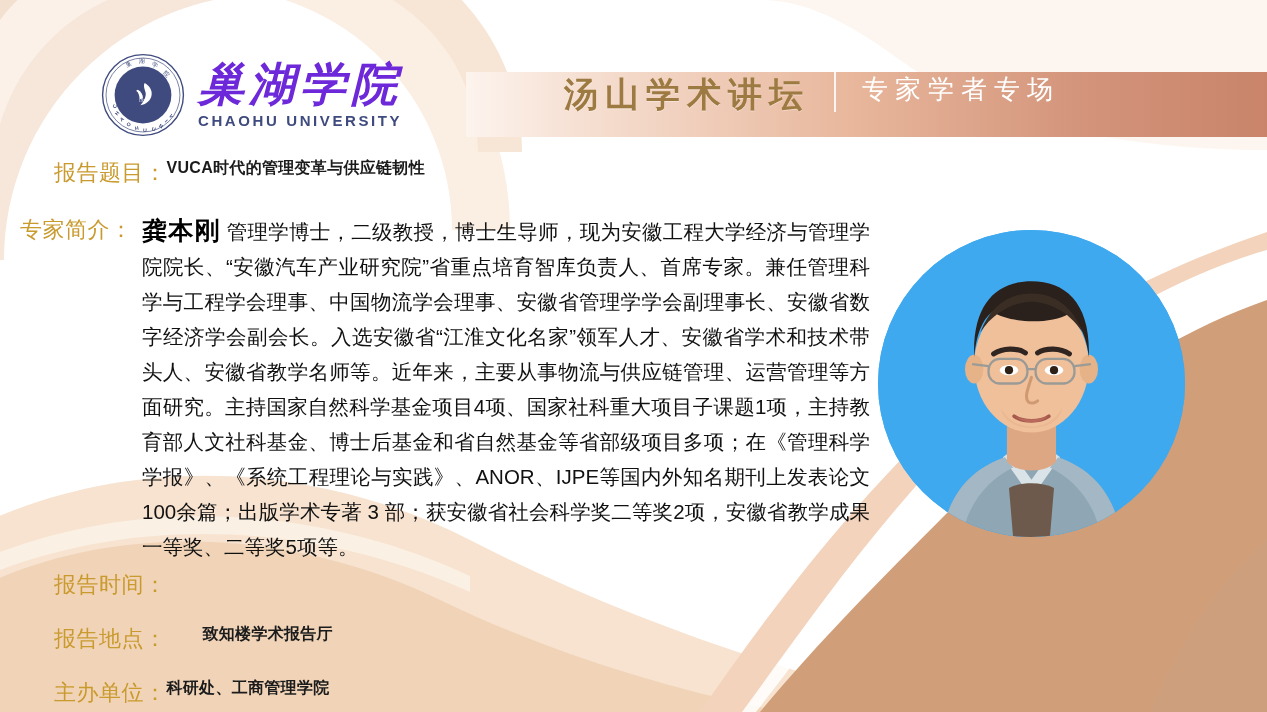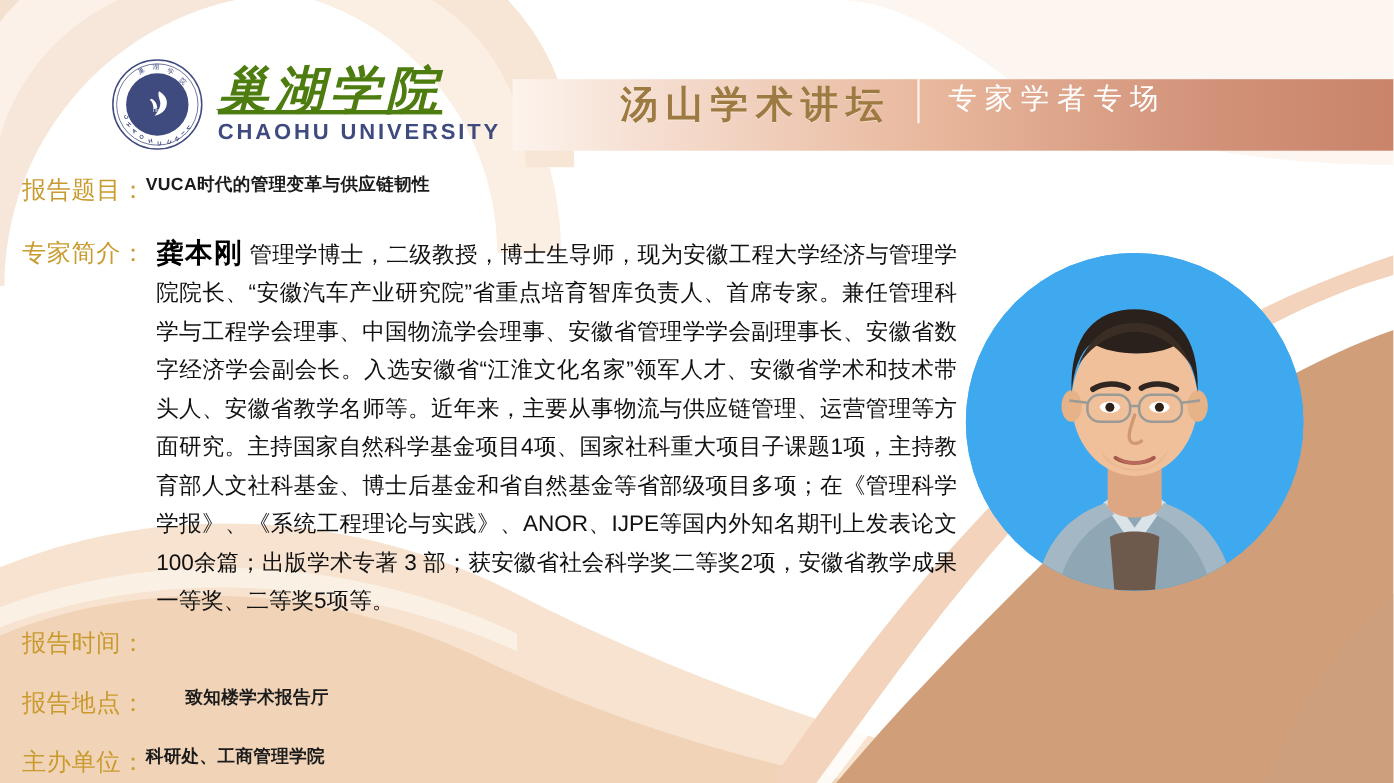--- a/index.html
+++ b/index.html
@@ -59,41 +59,41 @@
     left:100px; top:52px;
     display:flex; align-items:center;
     z-index:4;
   }
   .logo-mark { width:86px; height:86px; flex:0 0 86px; }
   .logo-text { margin-left:12px; }
   .logo-cn {
     font-family:"Liberation Serif","DejaVu Serif",serif;
     font-size:46px; font-weight:bold; font-style:italic;
     letter-spacing:5px;
-    color:#4d7c0f;
+    color:#6d28d9;
     line-height:1.05;
     white-space:nowrap;
-    text-decoration:underline;
   }
   .logo-en {
     font-family:"Liberation Sans","DejaVu Sans",sans-serif;
-    font-size:20px; font-weight:bold;
+    font-size:15px; font-weight:bold;
     letter-spacing:2.6px;
     color:#3f4b7e;
     margin-top:3px;
     white-space:nowrap;
   }
 
   
   .field {
     position:absolute;
     display:flex;
     align-items:flex-start;
     z-index:5;
     white-space:nowrap;
+    margin-left:34px;
   }
   .f-label {
     font-size:22px;
     font-weight:500;
     color:#c99a2e;
     letter-spacing:.5px;
     flex:0 0 auto;
   }
   .f-value {
     font-size:16px;

